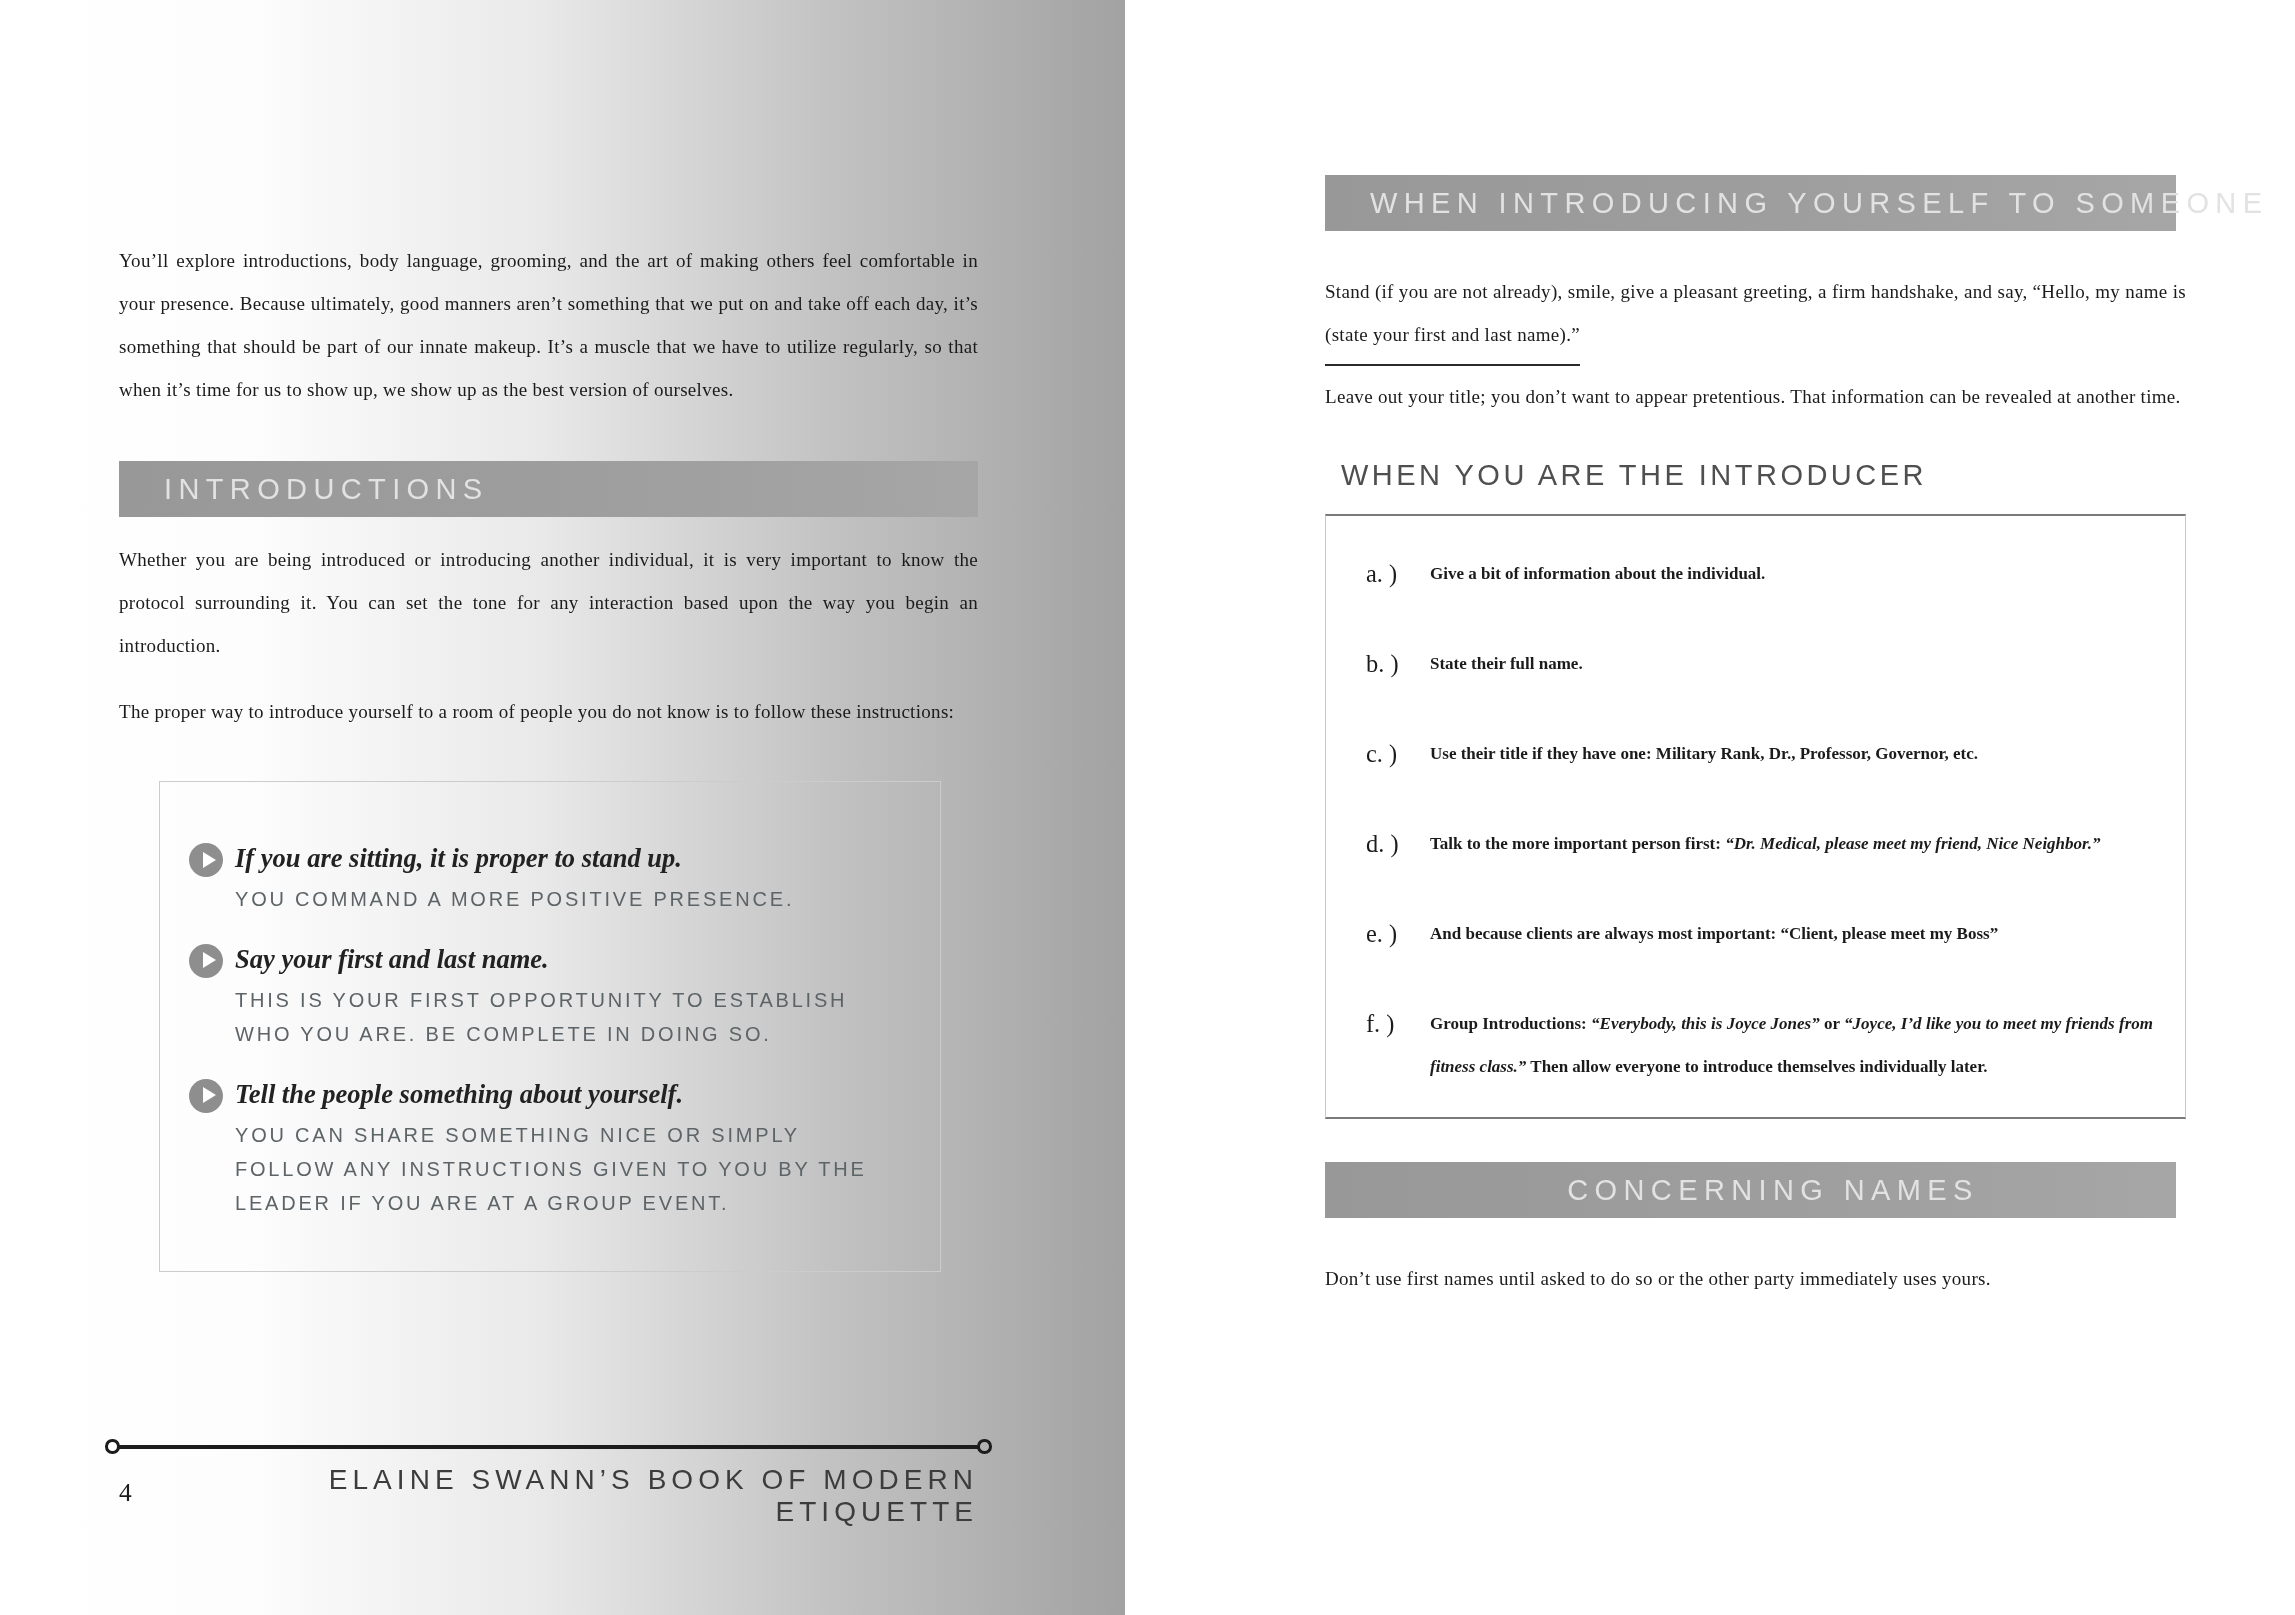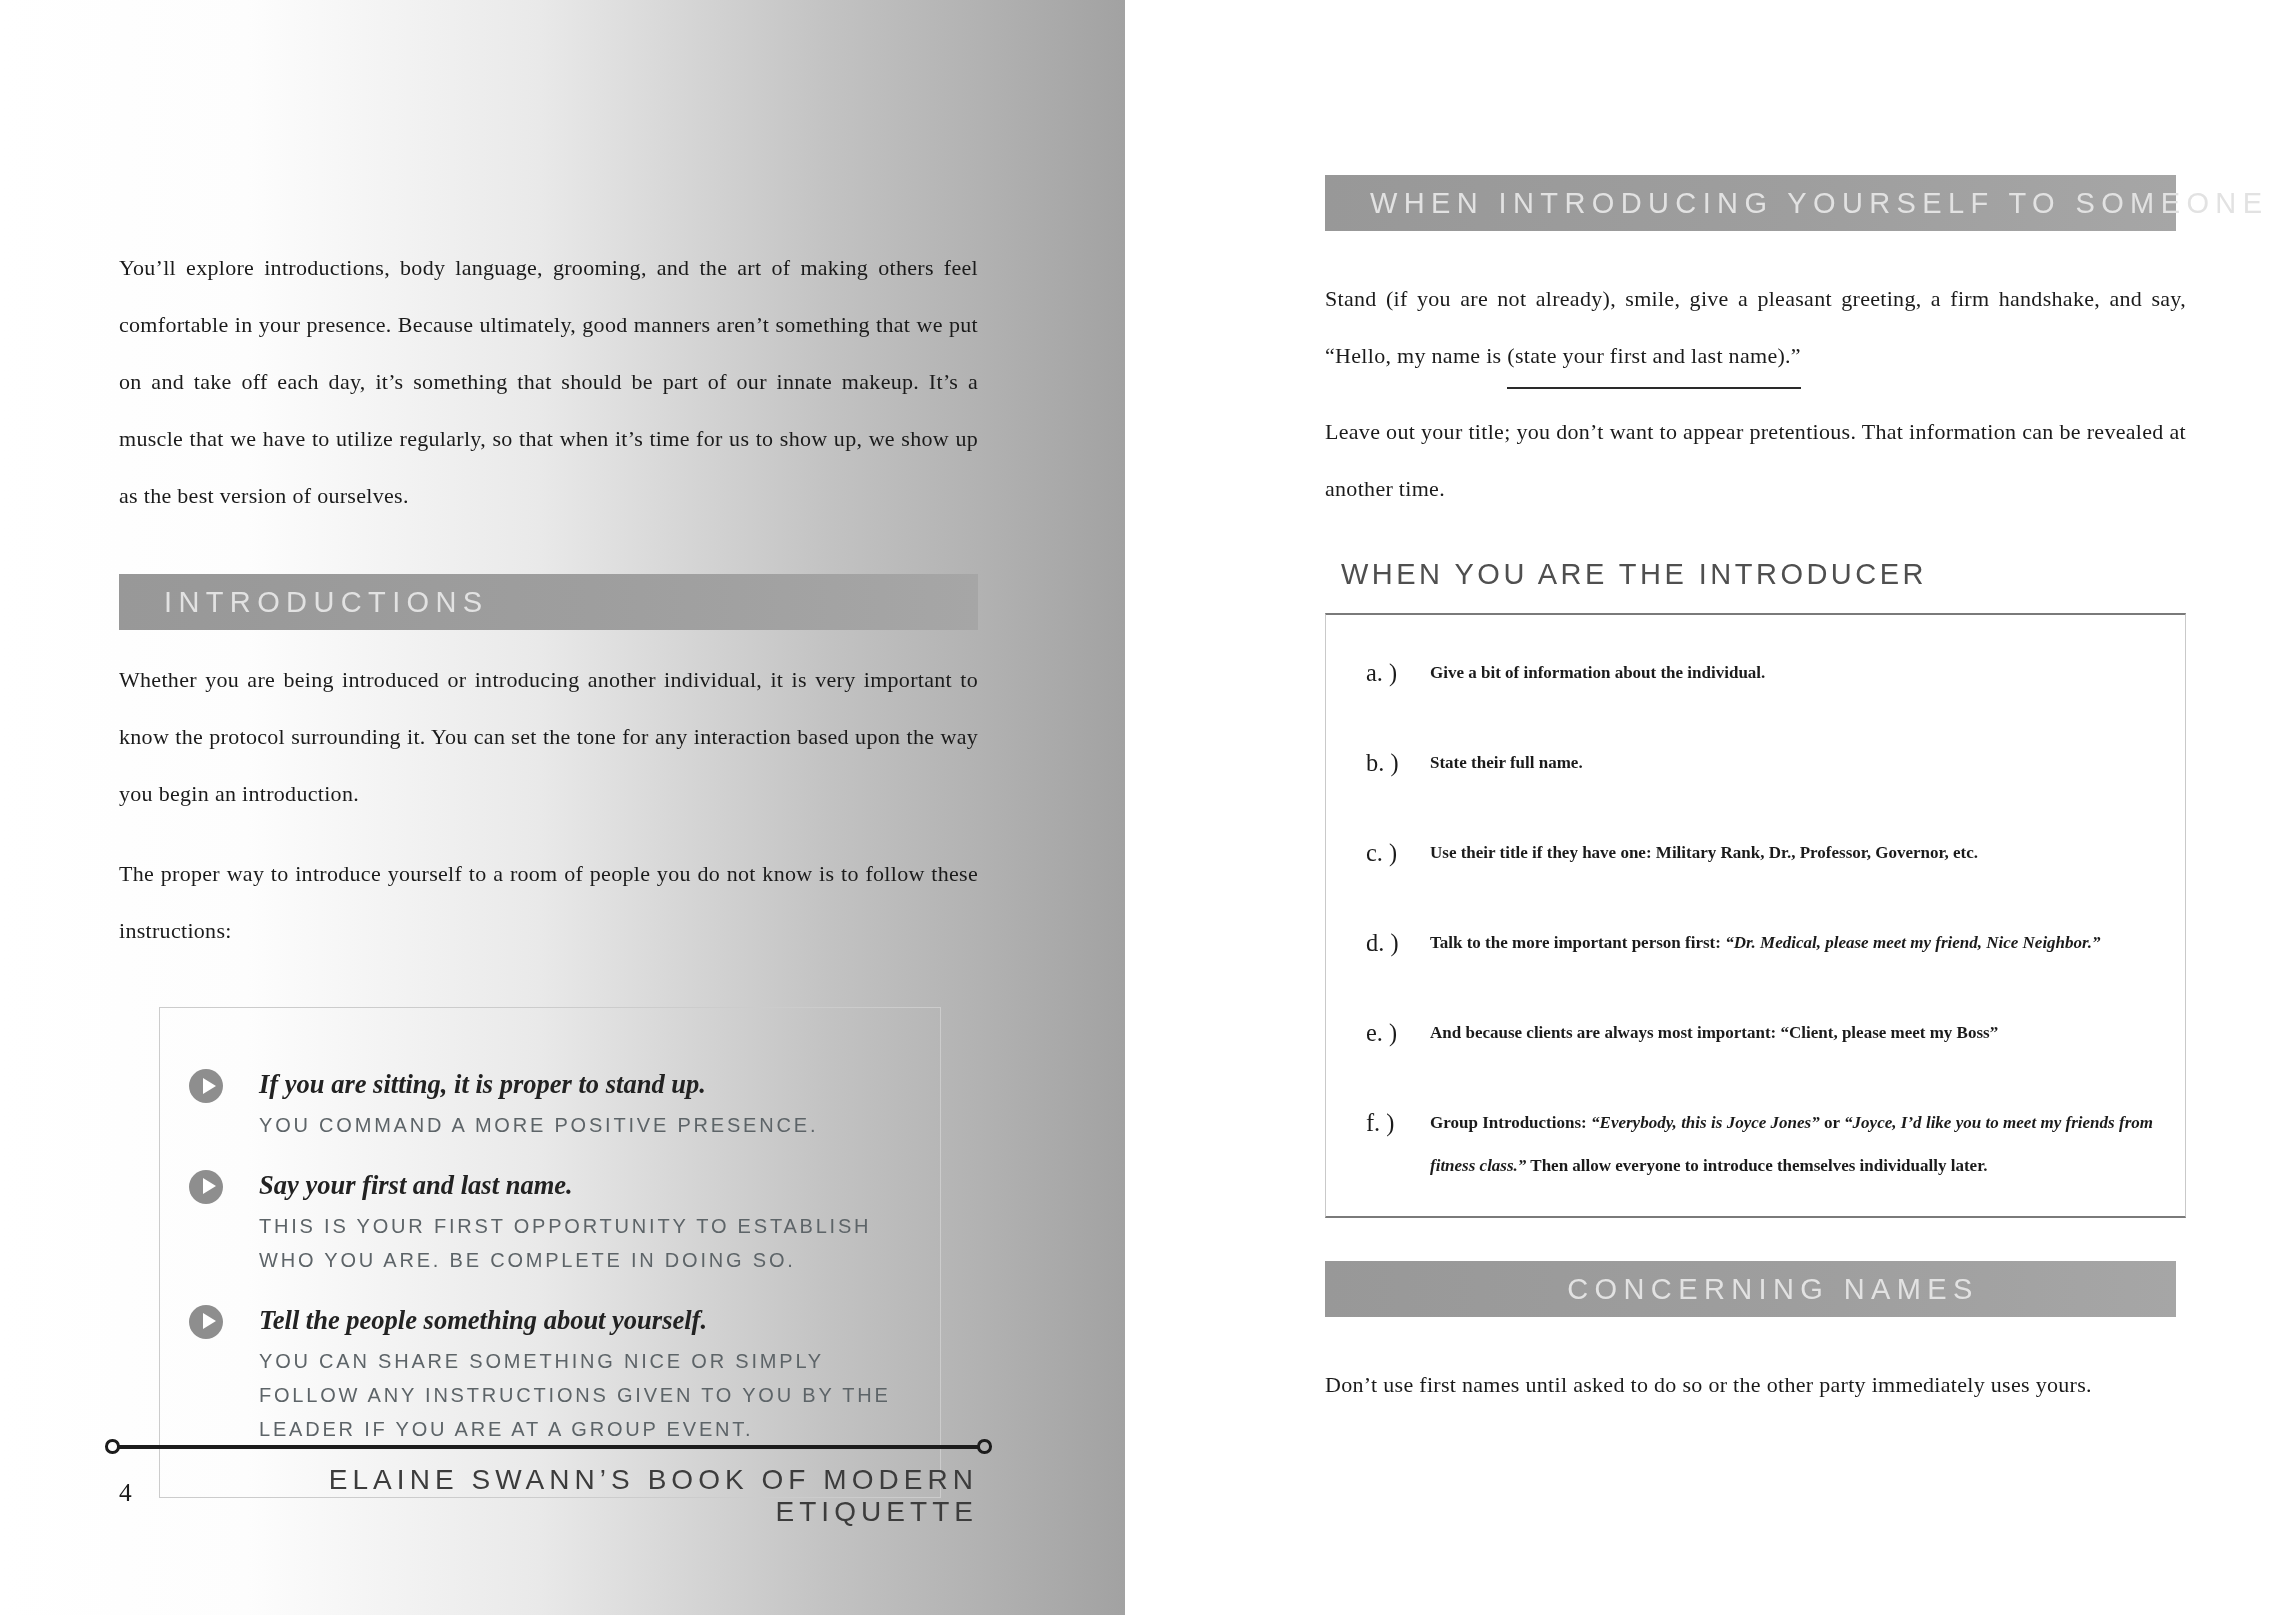--- a/index.html
+++ b/index.html
@@ -14,21 +14,21 @@
     width:1125px;
     background:linear-gradient(90deg,#ffffff 0%,#fdfdfd 22%,#e9e9e9 48%,#c2c2c2 74%,#a2a2a2 100%);
   }
   .page-right { flex:1; background:#ffffff; }
 
   .content-left { padding:239px 147px 0 119px; }
   .content-right { padding:175px 109px 0 200px; }
 
   
   .body-para {
-    font-size:22px; line-height:57px; text-align:justify; color:#1b1b1b;
+    font-size:19px; line-height:43px; text-align:justify; color:#1b1b1b;
     letter-spacing:0.3px;
   }
   .underlined { border-bottom:2.1px solid #2a2a2a; padding-bottom:19px; }
 
   
   .bar {
     height:56px; display:flex; align-items:center;
     background:linear-gradient(90deg,#989898 0%,#9e9e9e 55%,#a6a6a6 100%);
     padding-left:45px;
   }
@@ -40,21 +40,21 @@
   .bar-left { margin-top:50px; margin-bottom:21px; width:859px; }
   .bar-right-1 { width:851px; margin-bottom:39px;text-align:center; }
   .bar-right-2 { width:851px; margin-top:43px; margin-bottom:39px;justify-content:center; }
 
   
   .tip-box {
     width:782px; margin-left:40px; margin-top:48px;
     border:1.1px solid #cccccc; background:transparent;
     padding:59px 48px 51px 29px;
   }
-  .tip-item { display:flex; gap:36px; }
+  .tip-item { display:flex; gap:12px; }
   .tip-item + .tip-item { margin-top:25.4px; }
   .bullet {
     flex:0 0 34px; width:34px; height:34px; border-radius:50%;
     background:#8e8e8e; position:relative; margin-top:2.1px;
   }
   .bullet .tri {
     position:absolute; left:13.8px; top:8.5px; width:0; height:0;
     border-left:13.3px solid #ffffff;
     border-top:8.5px solid transparent; border-bottom:8.5px solid transparent;
   }

